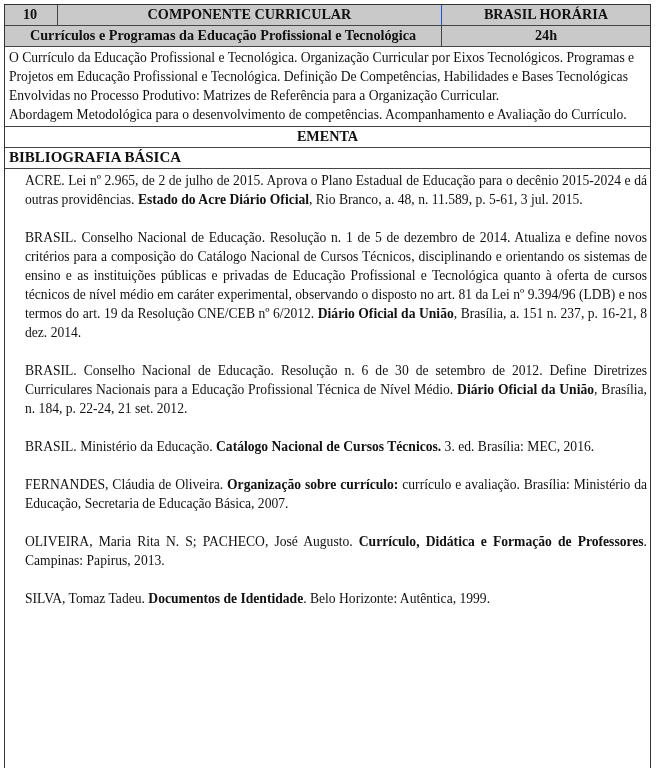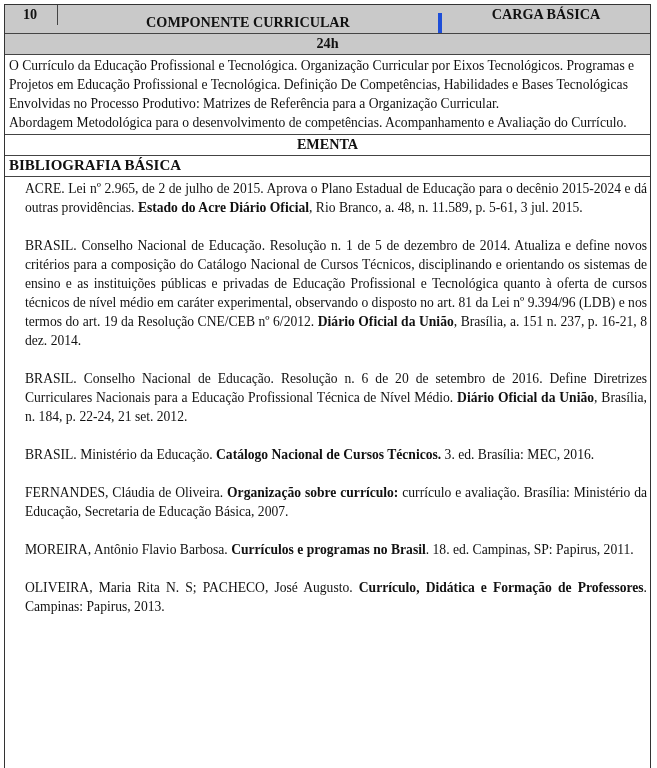--- a/index.html
+++ b/index.html
@@ -7,60 +7,61 @@
   .table {
     position: absolute; left: 4px; top: 4px; width: 647px;
     border: 1.5px solid #333; box-sizing: border-box;
   }
   .row { display: flex; border-bottom: 1px solid #444; box-sizing: border-box; }
   .row:last-child { border-bottom: none; }
   .gray { background: #c9c9c9; }
   .cell { box-sizing: border-box; font-size: 14.2px; line-height: 19px; }
   .bold { font-weight: bold; }
   .c-num { width: 53px; border-right: 1px solid #444; padding-left: 18px; height: 20px; }
-  .c-comp { width: 384px; border-right: 4px solid #1d4ed8; text-align: center; height: 20px; margin-top: 8px; }
+  .c-comp { width: 384px; border-right: 1px solid #1d4ed8; text-align: center; height: 20px; }
   .c-carga { flex: 1; text-align: center; height: 20px; }
   .c-title { width: 437px; border-right: 1px solid #444; text-align: center; height: 20px; }
   .c-hours { flex: 1; text-align: center; height: 20px; }
   .c-full-center { flex: 1; text-align: center; height: 20px; }
   .ementa-text { flex: 1; padding: 1px 3px 2px 4px; font-size: 13.6px; line-height: 19px; }
   .bib-head { flex: 1; padding-left: 4px; height: 20px; font-size: 15px; }
   .bib-body { flex: 1; padding: 2px 3px 4px 4px; font-size: 13.6px; line-height: 19px; height: 604px; box-sizing: border-box; }
   .ref { text-align: justify; margin: 0 0 19px 16px; }
   .ref:last-child { margin-bottom: 0; }
   .ref b { font-weight: bold; }
 </style>
 </head>
 <body>
 
 <div class="table">
   <div class="row gray">
     <div class="cell c-num bold">10</div>
     <div class="cell c-comp bold">COMPONENTE CURRICULAR</div>
-    <div class="cell c-carga bold">CARGA BÁSICA</div>
+    <div class="cell c-carga bold">BRASIL HORÁRIA</div>
   </div>
   <div class="row gray">
+    <div class="cell c-title bold">Currículos e Programas da Educação Profissional e Tecnológica</div>
     <div class="cell c-hours bold">24h</div>
   </div>
   <div class="row">
     <div class="cell ementa-text">
       <div>O Currículo da Educação Profissional e Tecnológica. Organização Curricular por Eixos Tecnológicos. Programas e Projetos em Educação Profissional e Tecnológica. Definição De Competências, Habilidades e Bases Tecnológicas Envolvidas no Processo Produtivo: Matrizes de Referência para a Organização Curricular.</div>
       <div>Abordagem Metodológica para o desenvolvimento de competências. Acompanhamento e Avaliação do Currículo.</div>
     </div>
   </div>
   <div class="row">
     <div class="cell c-full-center bold">EMENTA</div>
   </div>
   <div class="row">
     <div class="cell bib-head bold">BIBLIOGRAFIA BÁSICA</div>
   </div>
   <div class="row">
     <div class="cell bib-body" id="bib-list">
         <div class="ref"><span>ACRE. Lei nº 2.965, de 2 de julho de 2015. Aprova o Plano Estadual de Educação para o decênio 2015-2024 e dá outras providências. </span><b>Estado do Acre Diário Oficial</b><span>, Rio Branco, a. 48, n. 11.589, p. 5-61, 3 jul. 2015.</span></div>
         <div class="ref"><span>BRASIL. Conselho Nacional de Educação. Resolução n. 1 de 5 de dezembro de 2014. Atualiza e define novos critérios para a composição do Catálogo Nacional de Cursos Técnicos, disciplinando e orientando os sistemas de ensino e as instituições públicas e privadas de Educação Profissional e Tecnológica quanto à oferta de cursos técnicos de nível médio em caráter experimental, observando o disposto no art. 81 da Lei nº 9.394/96 (LDB) e nos termos do art. 19 da Resolução CNE/CEB nº 6/2012. </span><b>Diário Oficial da União</b><span>, Brasília, a. 151 n. 237, p. 16-21, 8 dez. 2014.</span></div>
-        <div class="ref"><span>BRASIL. Conselho Nacional de Educação. Resolução n. 6 de 20 de setembro de 2016. Define Diretrizes Curriculares Nacionais para a Educação Profissional Técnica de Nível Médio. </span><b>Diário Oficial da União</b><span>, Brasília, n. 184, p. 22-24, 21 set. 2012.</span></div>
+        <div class="ref"><span>BRASIL. Conselho Nacional de Educação. Resolução n. 6 de 30 de setembro de 2012. Define Diretrizes Curriculares Nacionais para a Educação Profissional Técnica de Nível Médio. </span><b>Diário Oficial da União</b><span>, Brasília, n. 184, p. 22-24, 21 set. 2012.</span></div>
         <div class="ref"><span>BRASIL. Ministério da Educação. </span><b>Catálogo Nacional de Cursos Técnicos.</b><span> 3. ed. Brasília: MEC, 2016.</span></div>
         <div class="ref"><span>FERNANDES, Cláudia de Oliveira. </span><b>Organização sobre currículo:</b><span> currículo e avaliação. Brasília: Ministério da Educação, Secretaria de Educação Básica, 2007.</span></div>
-        <div class="ref"><span>MOREIRA, Antônio Flavio Barbosa. </span><b>Currículos e programas no Brasil</b><span>. 18. ed. Campinas, SP: Papirus, 2011.</span></div>
         <div class="ref"><span>OLIVEIRA, Maria Rita N. S; PACHECO, José Augusto. </span><b>Currículo, Didática e Formação de Professores</b><span>. Campinas: Papirus, 2013.</span></div>
+        <div class="ref"><span>SILVA, Tomaz Tadeu. </span><b>Documentos de Identidade</b><span>. Belo Horizonte: Autêntica, 1999.</span></div>
       </div>
   </div>
 </div>
 
 </body></html>

